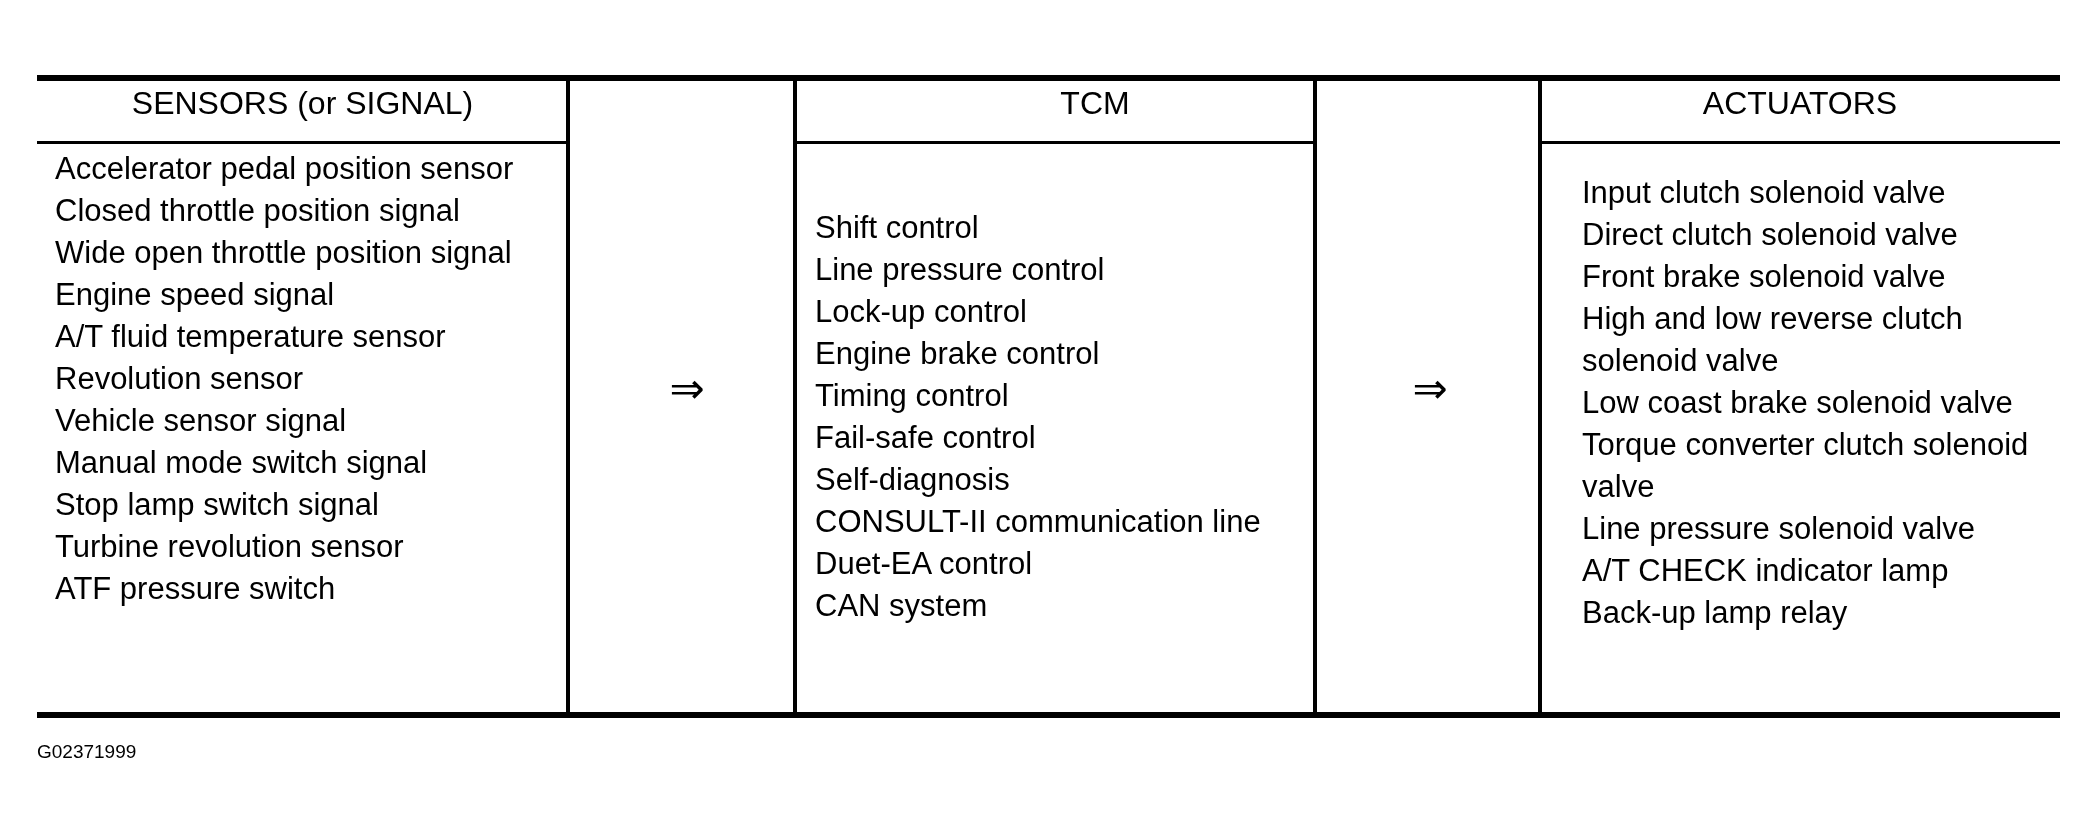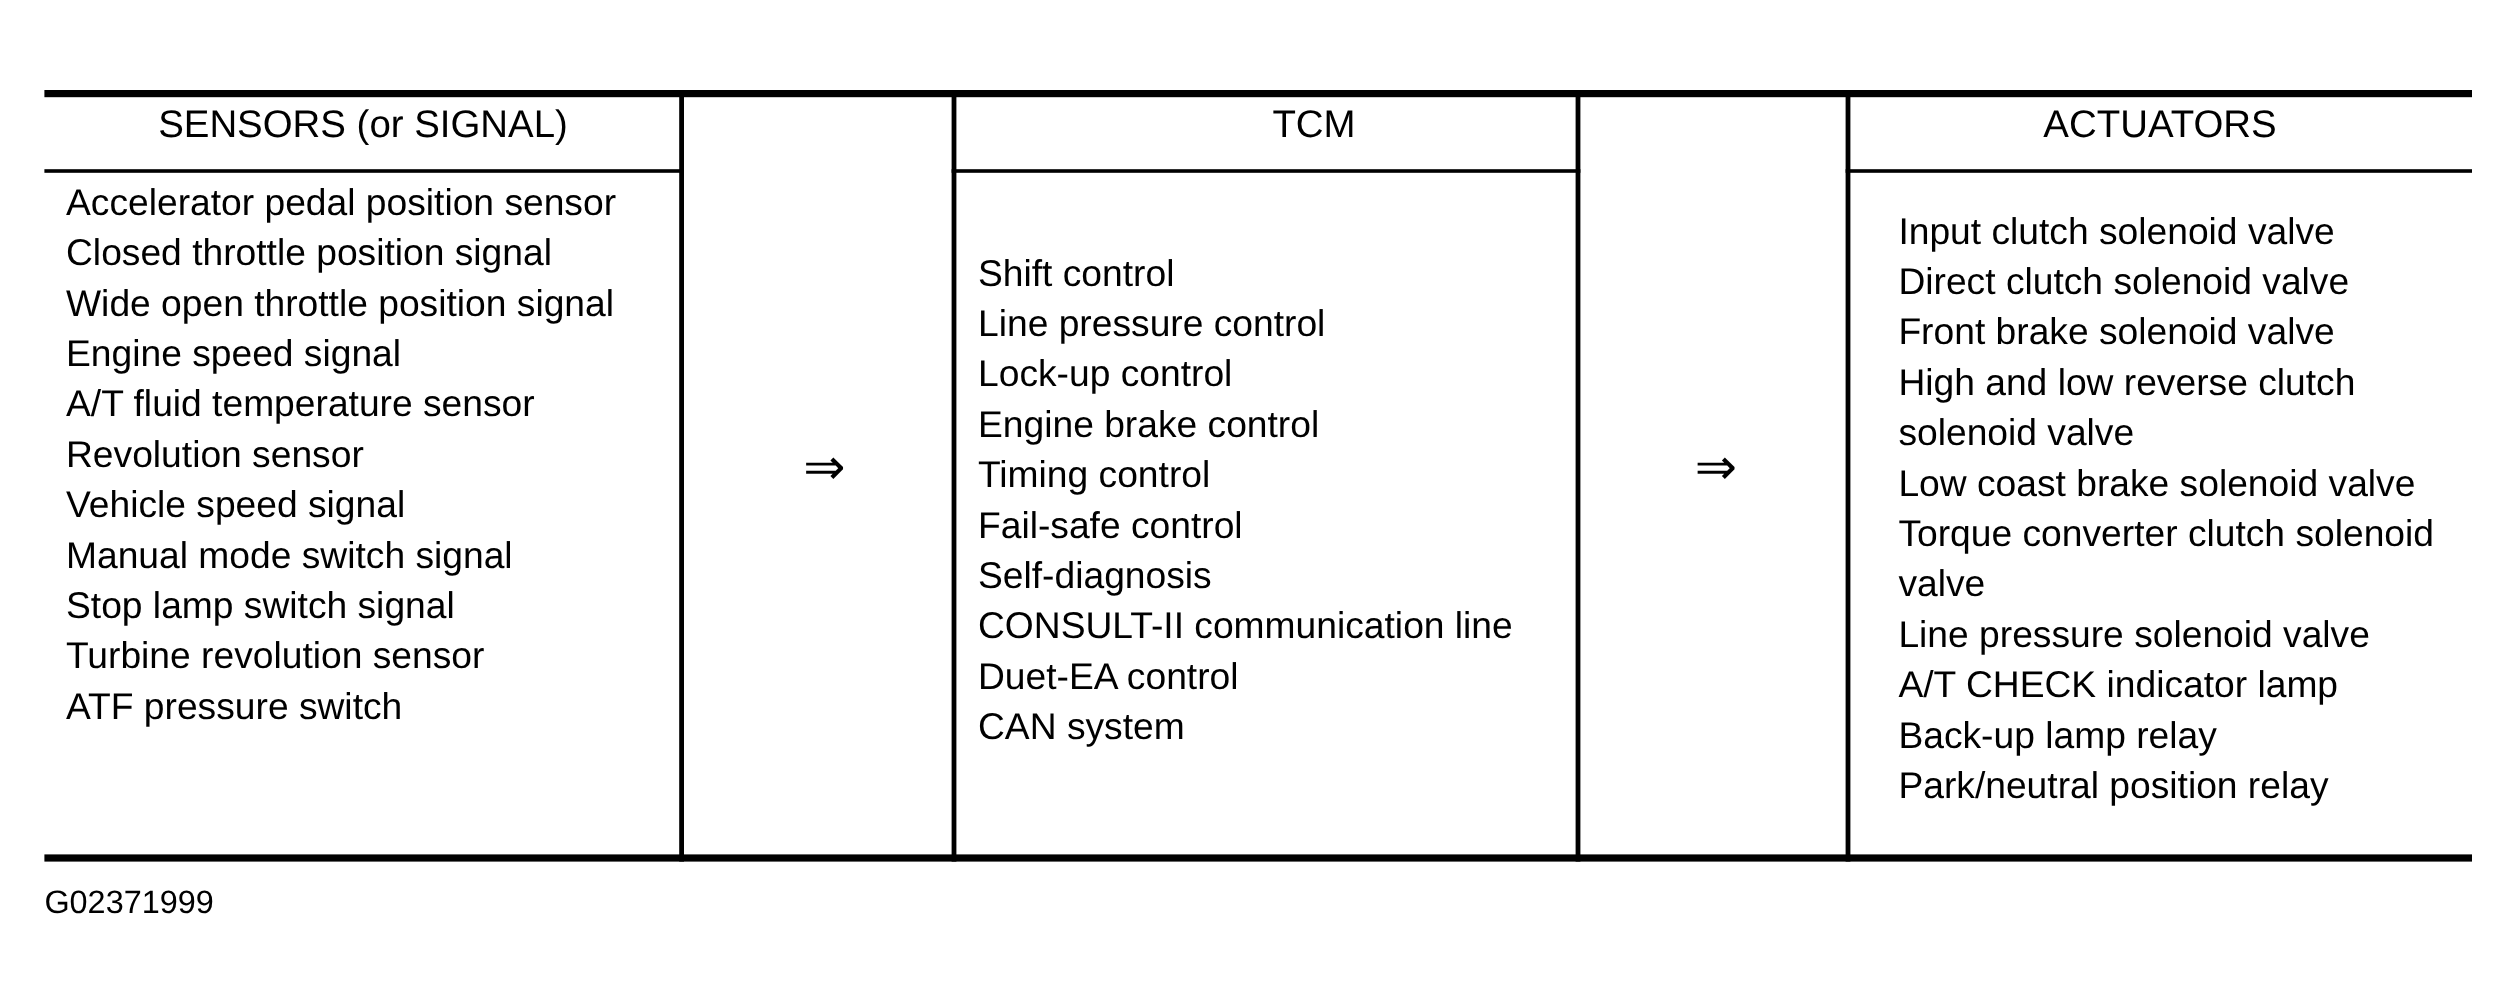--- a/index.html
+++ b/index.html
@@ -80,21 +80,21 @@
     line-height: 42px;
     text-align: center;
   }
   .arrow.arrow1 { left: 647px; }
   .arrow.arrow2 { left: 1390px; }
   
   .figure-code {
     position: absolute;
     left: 37px;
     top: 736px;
-    font-size: 27px;
+    font-size: 19px;
     line-height: 32px;
   }
 </style>
 </head>
 <body>
 
 <div class="canvas">
 
   <div class="hline top"></div>
   <div class="hline bottom"></div>
@@ -112,21 +112,21 @@
   <div class="col-header tcm">TCM</div>
   <div class="col-header actuators">ACTUATORS</div>
 
   <div class="list sensors-list">
       <div class="list-line">Accelerator pedal position sensor</div>
       <div class="list-line">Closed throttle position signal</div>
       <div class="list-line">Wide open throttle position signal</div>
       <div class="list-line">Engine speed signal</div>
       <div class="list-line">A/T fluid temperature sensor</div>
       <div class="list-line">Revolution sensor</div>
-      <div class="list-line">Vehicle speed signal</div>
+      <div class="list-line">Vehicle sensor signal</div>
       <div class="list-line">Manual mode switch signal</div>
       <div class="list-line">Stop lamp switch signal</div>
       <div class="list-line">Turbine revolution sensor</div>
       <div class="list-line">ATF pressure switch</div>
     </div>
   <div class="list tcm-list">
       <div class="list-line">Shift control</div>
       <div class="list-line">Line pressure control</div>
       <div class="list-line">Lock-up control</div>
       <div class="list-line">Engine brake control</div>
@@ -140,21 +140,20 @@
   <div class="list actuators-list">
       <div class="list-line">Input clutch solenoid valve</div>
       <div class="list-line">Direct clutch solenoid valve</div>
       <div class="list-line">Front brake solenoid valve</div>
       <div class="list-line">High and low reverse clutch solenoid valve</div>
       <div class="list-line">Low coast brake solenoid valve</div>
       <div class="list-line">Torque converter clutch solenoid valve</div>
       <div class="list-line">Line pressure solenoid valve</div>
       <div class="list-line">A/T CHECK indicator lamp</div>
       <div class="list-line">Back-up lamp relay</div>
-      <div class="list-line">Park/neutral position relay</div>
     </div>
 
   <div class="arrow arrow1">⇒</div>
   <div class="arrow arrow2">⇒</div>
 
   <div class="figure-code">G02371999</div>
 
 </div>
 
 </body></html>

